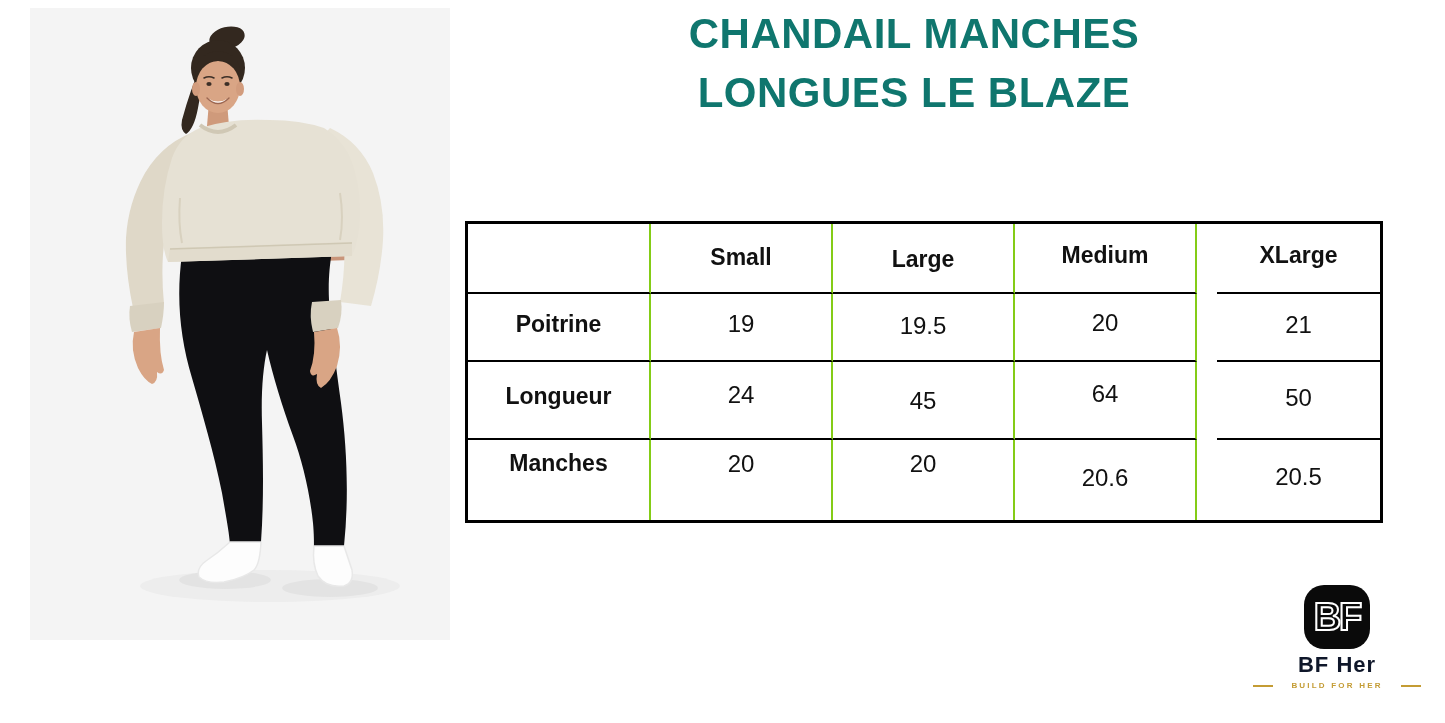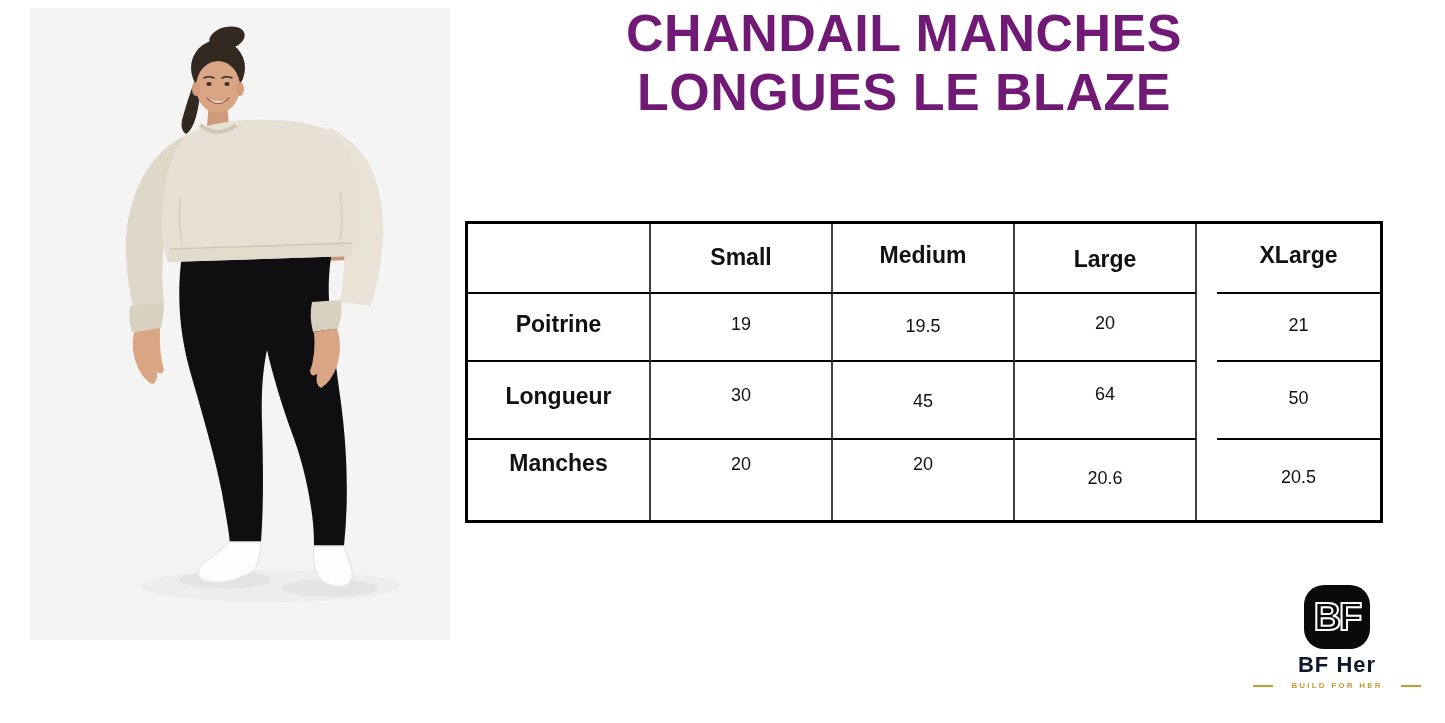--- a/index.html
+++ b/index.html
@@ -10,50 +10,50 @@
     font-family:"Liberation Sans",sans-serif;
     overflow:hidden;
   }
   
   .photo{
     position:absolute;left:30px;top:8px;width:420px;height:632px;
     background:#f4f4f4;overflow:hidden;
   }
   
   .title{
-    position:absolute;left:464px;top:4px;width:880px;
+    position:absolute;left:474px;top:4px;width:880px;
     text-align:center;
     font-weight:bold;
-    font-size:52px;
+    font-size:42px;
     line-height:59px;
     letter-spacing:0.5px;
-    color:#701a75;
+    color:#0f766e;
   }
   
   .size-table{
     position:absolute;left:465px;top:221px;
     width:918px;height:302px;
     box-sizing:border-box;
     border:3px solid #000;
     display:grid;
     grid-template-columns:183px 182px 182px 182px 183px;
     grid-template-rows:70px 68px 78px 80px;
     background:#fff;
   }
   .st-cell{
     box-sizing:border-box;
-    border-right:2px solid #404040;
+    border-right:2px solid #84cc16;
     border-bottom:2px solid #000;
     display:flex;align-items:center;justify-content:center;
     color:#111;
   }
   .st-cell:nth-child(5n){border-right:none;margin-left:20px;}
   .st-cell:nth-child(n+16){border-bottom:none;}
   .st-head,.st-label{font-weight:bold;font-size:23px;}
-  .st-value{font-size:18px;font-weight:400;align-items:center;}
+  .st-value{font-size:24px;font-weight:400;align-items:center;}
   
   .logo{
     position:absolute;left:1288px;top:585px;width:98px;
     display:flex;flex-direction:column;align-items:center;
   }
   .logo-mark{
     width:66px;height:64px;
     margin-bottom:3px;
   }
   .logo-name{
@@ -155,24 +155,24 @@
     <div>LONGUES LE BLAZE</div>
   </div>
 
   <div class="size-table">
 
     <div class="st-cell st-head"></div>
     <div class="st-cell st-head">
         <span style="transform:translateY(-1px)">Small</span>
       </div>
     <div class="st-cell st-head">
+        <span style="transform:translateY(1px)">Large</span>
+      </div>
+    <div class="st-cell st-head">
         <span style="transform:translateY(-3px)">Medium</span>
-      </div>
-    <div class="st-cell st-head">
-        <span style="transform:translateY(1px)">Large</span>
       </div>
     <div class="st-cell st-head">
         <span style="transform:translateY(-3px)">XLarge</span>
       </div>
 
     <div class="st-cell st-label">
         <span style="transform:translateY(-3px)">Poitrine</span>
       </div>
     <div class="st-cell st-value">
         <span style="transform:translateY(-3px)">19</span>
@@ -184,21 +184,21 @@
         <span style="transform:translateY(-4px)">20</span>
       </div>
     <div class="st-cell st-value">
         <span style="transform:translateY(-2px)">21</span>
       </div>
 
     <div class="st-cell st-label">
         <span style="transform:translateY(-4px)">Longueur</span>
       </div>
     <div class="st-cell st-value">
-        <span style="transform:translateY(-5px)">30</span>
+        <span style="transform:translateY(-5px)">24</span>
       </div>
     <div class="st-cell st-value">
         <span style="transform:translateY(1px)">45</span>
       </div>
     <div class="st-cell st-value">
         <span style="transform:translateY(-6px)">64</span>
       </div>
     <div class="st-cell st-value">
         <span style="transform:translateY(-2px)">50</span>
       </div>

